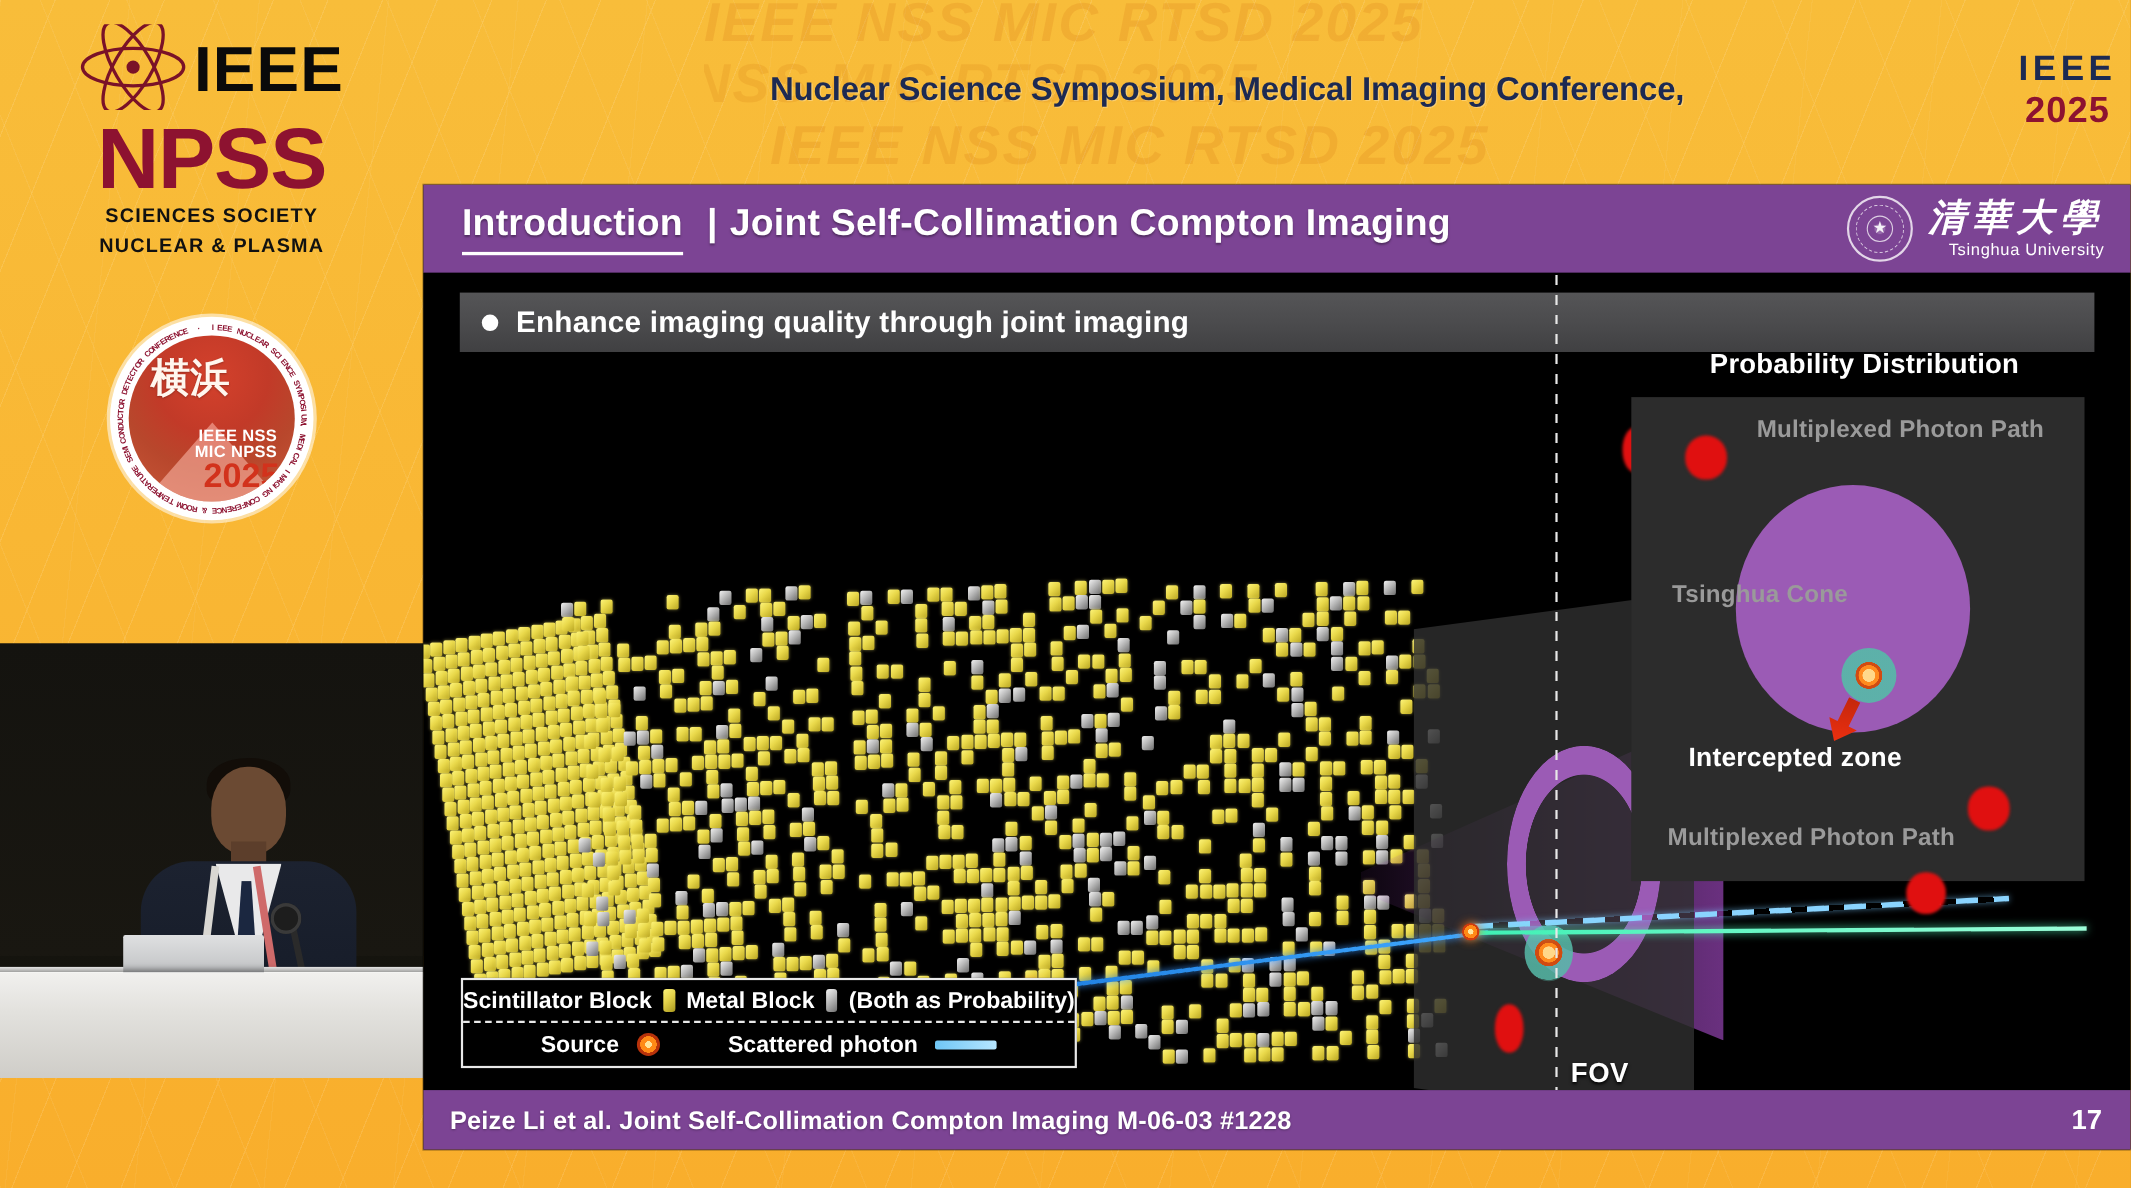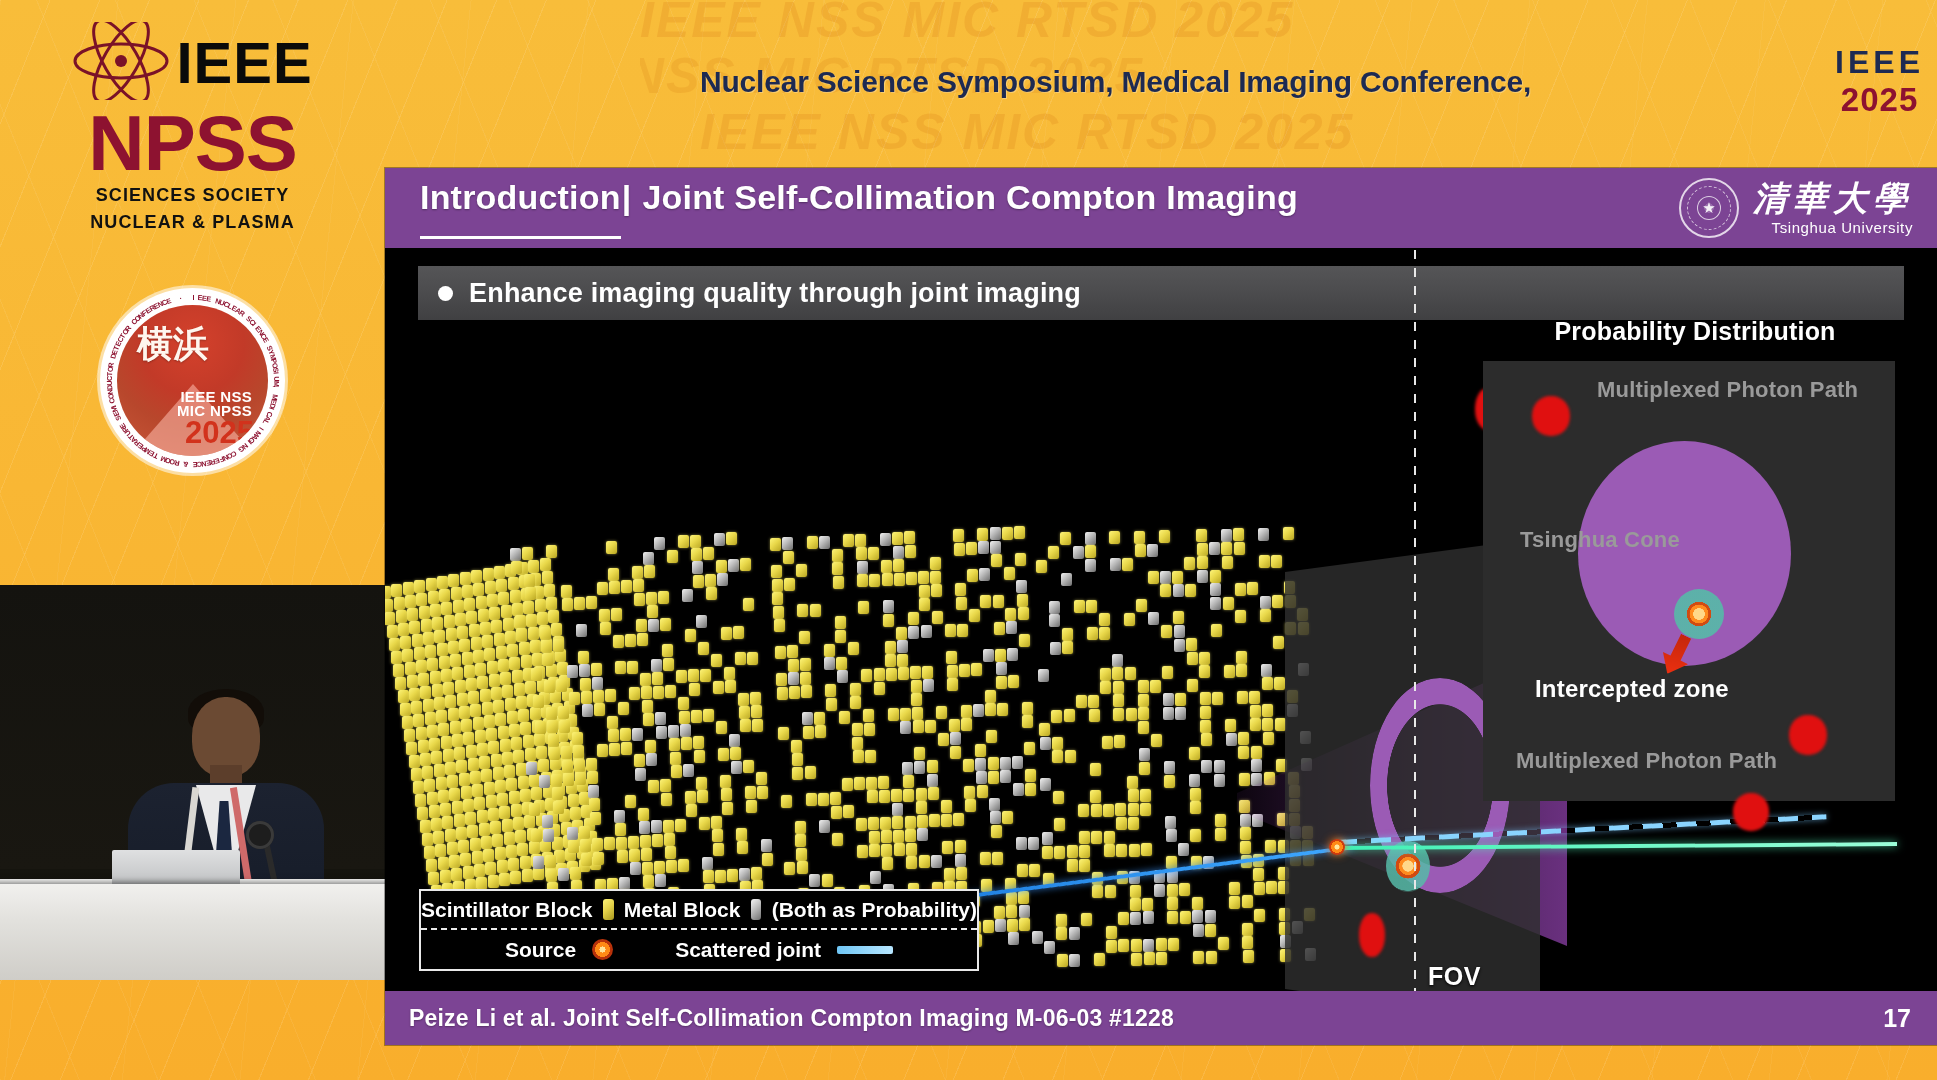--- a/index.html
+++ b/index.html
@@ -186,21 +186,21 @@
     background:#7c4494;
     display:flex; align-items:center;
   }
   #slide-title{
     margin-left:35px; font-size:34px; font-weight:bold; color:#ffffff;
     letter-spacing:.2px; white-space:nowrap;
     text-shadow:0 1px 2px rgba(0,0,0,.35);
     display:flex; align-items:baseline; gap:0;
   }
   #slide-title .seg-intro{
-    border-bottom:3px solid #ffffff; padding-bottom:19px; margin-right:1px;
+    border-bottom:3px solid #ffffff; padding-bottom:6px; margin-right:22px;
   }
   #slide-title .seg-bar{ margin-right:11px; font-weight:bold; }
 
   
   #tsinghua{
     position:absolute; right:24px; top:9px; height:62px;
     display:flex; align-items:center; gap:14px;
   }
   #tsinghua .seal{
     width:60px; height:60px; border-radius:50%;
@@ -1932,21 +1932,21 @@
           <span class="gap"></span>
           <span class="lg-mt"></span>
           <span class="gap"></span>
           <span>(Both as Probability)</span>
         </div>
         <div class="row">
           <span>Source</span>
           <span class="gap"></span>
           <span class="lg-src"></span>
           <span class="gap" style="width:62px"></span>
-          <span>Scattered joint</span>
+          <span>Scattered photon</span>
           <span class="gap"></span>
           <span class="lg-ray"></span>
         </div>
       </div>
 
     </div>
   </div>
 
   <div id="slide-footer">
     <div id="footer-text">Peize Li et al. Joint Self-Collimation Compton Imaging M-06-03 #1228</div>

